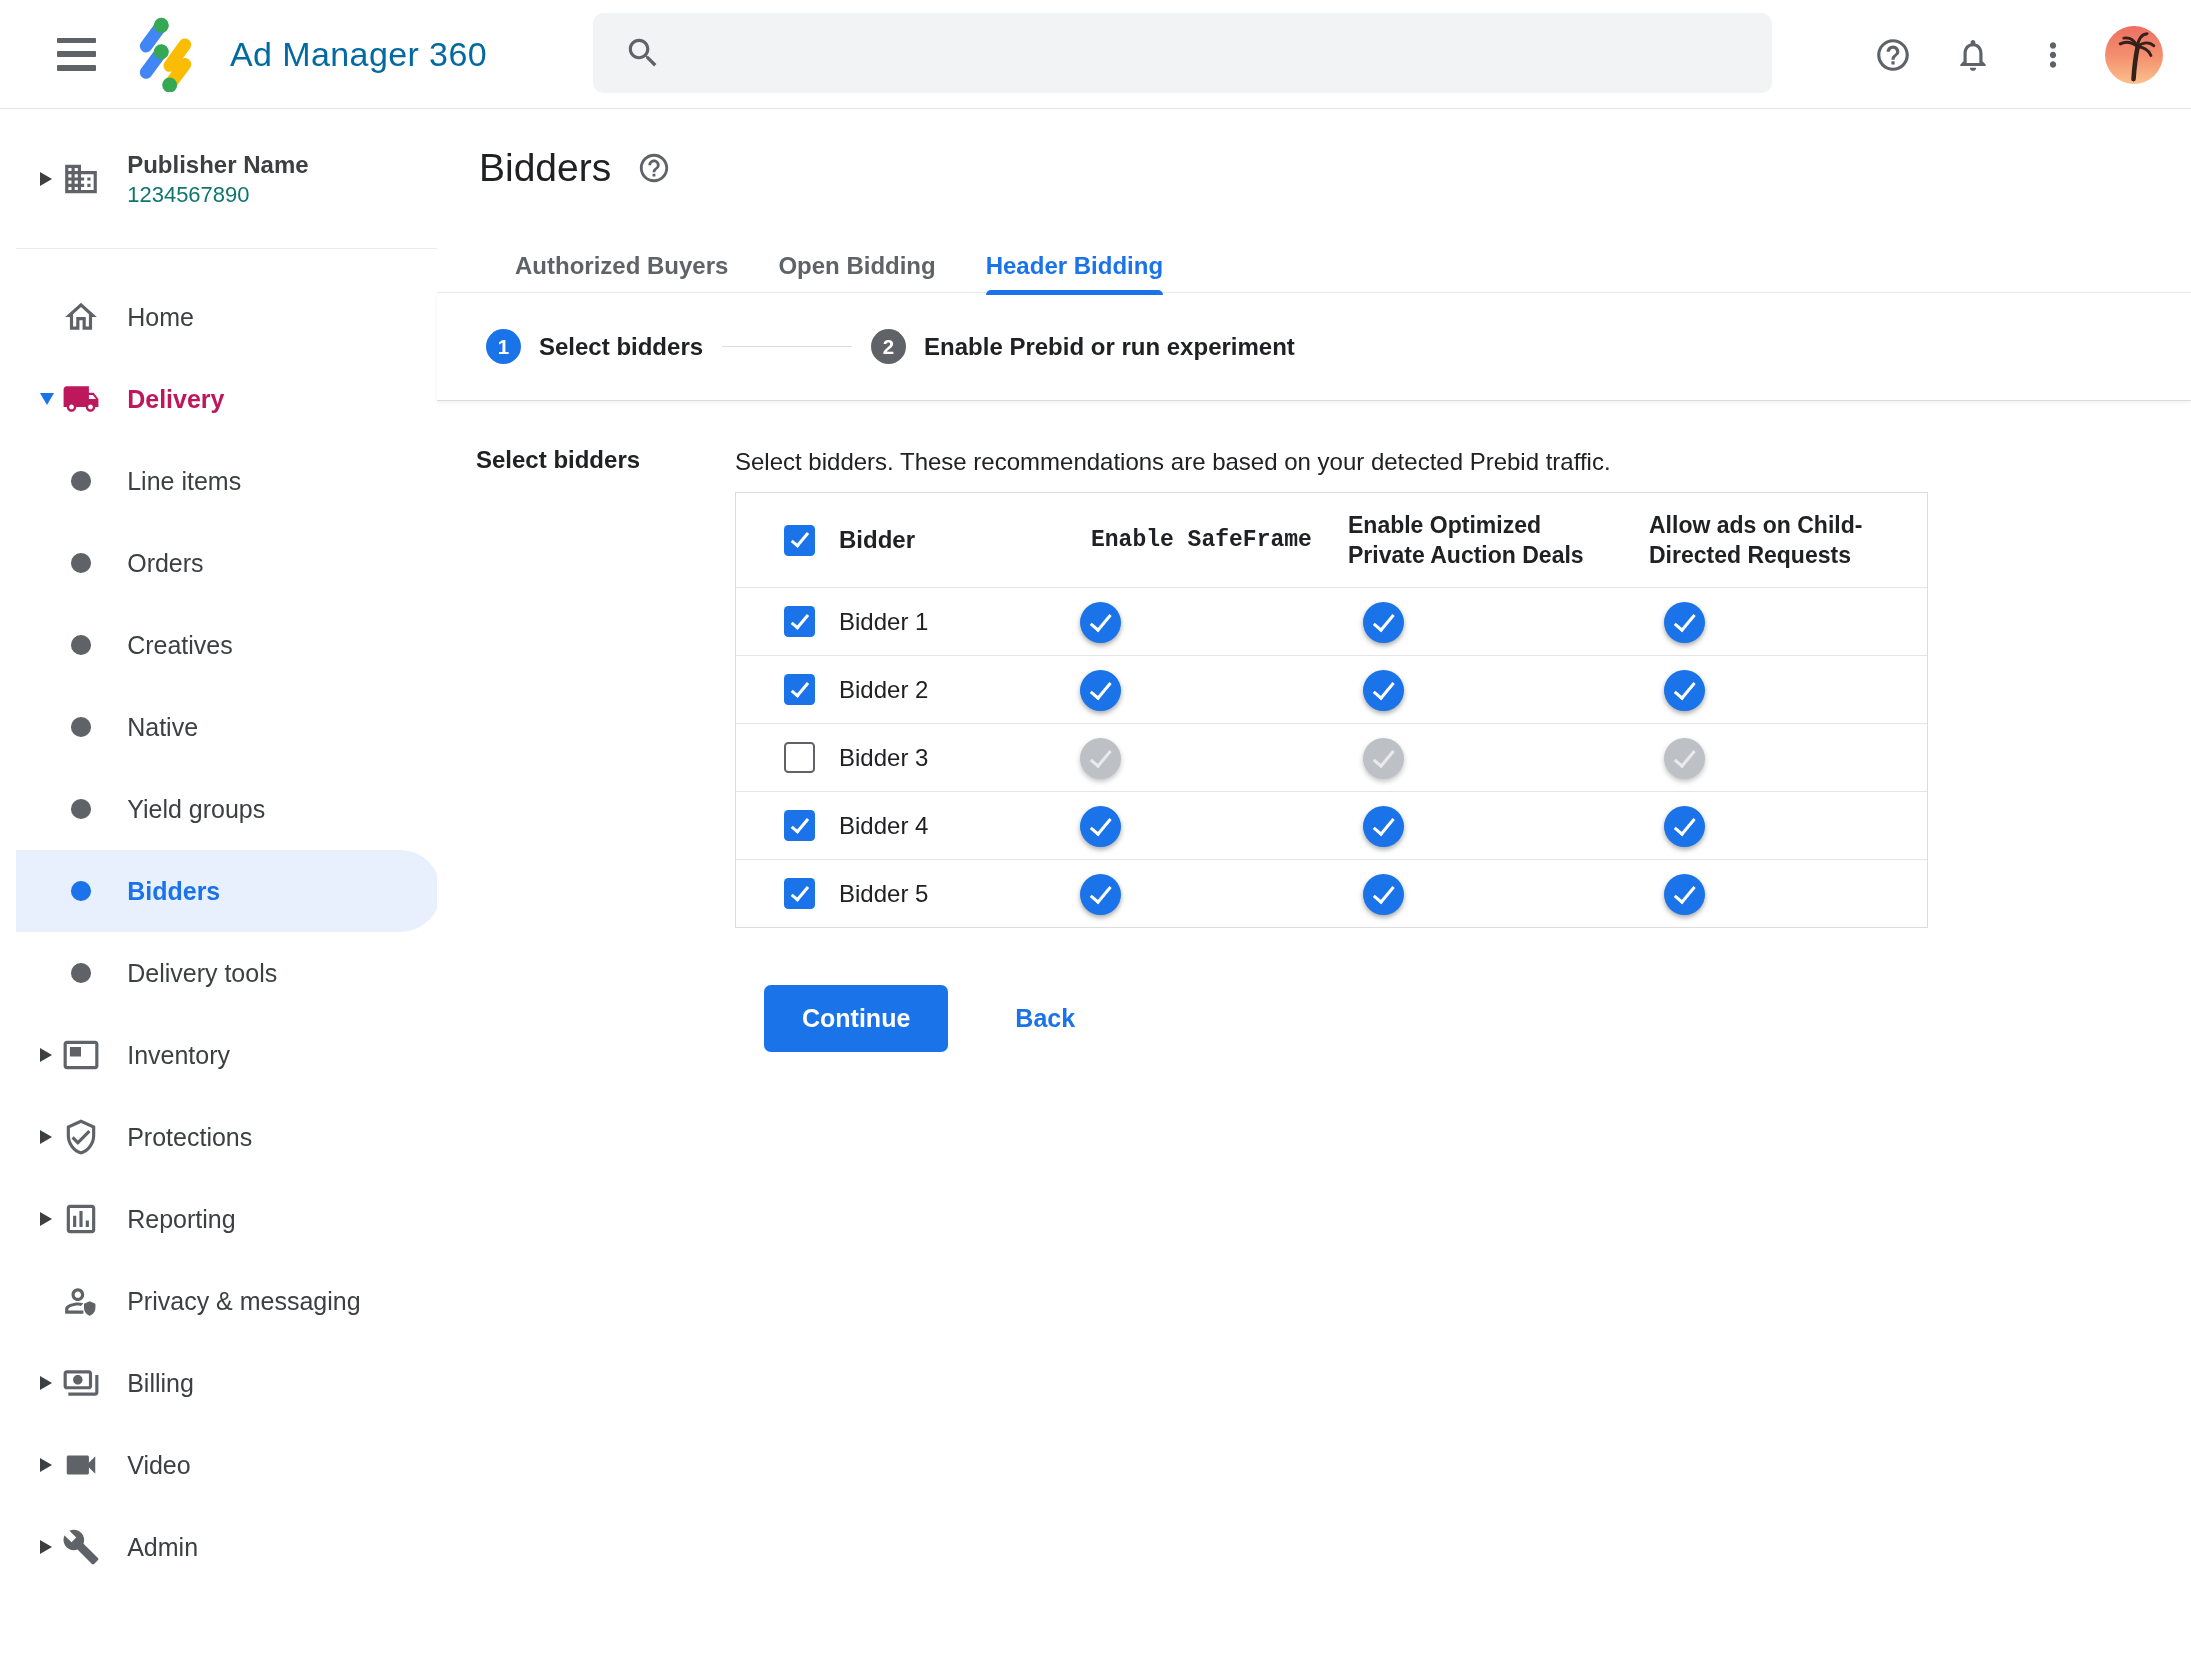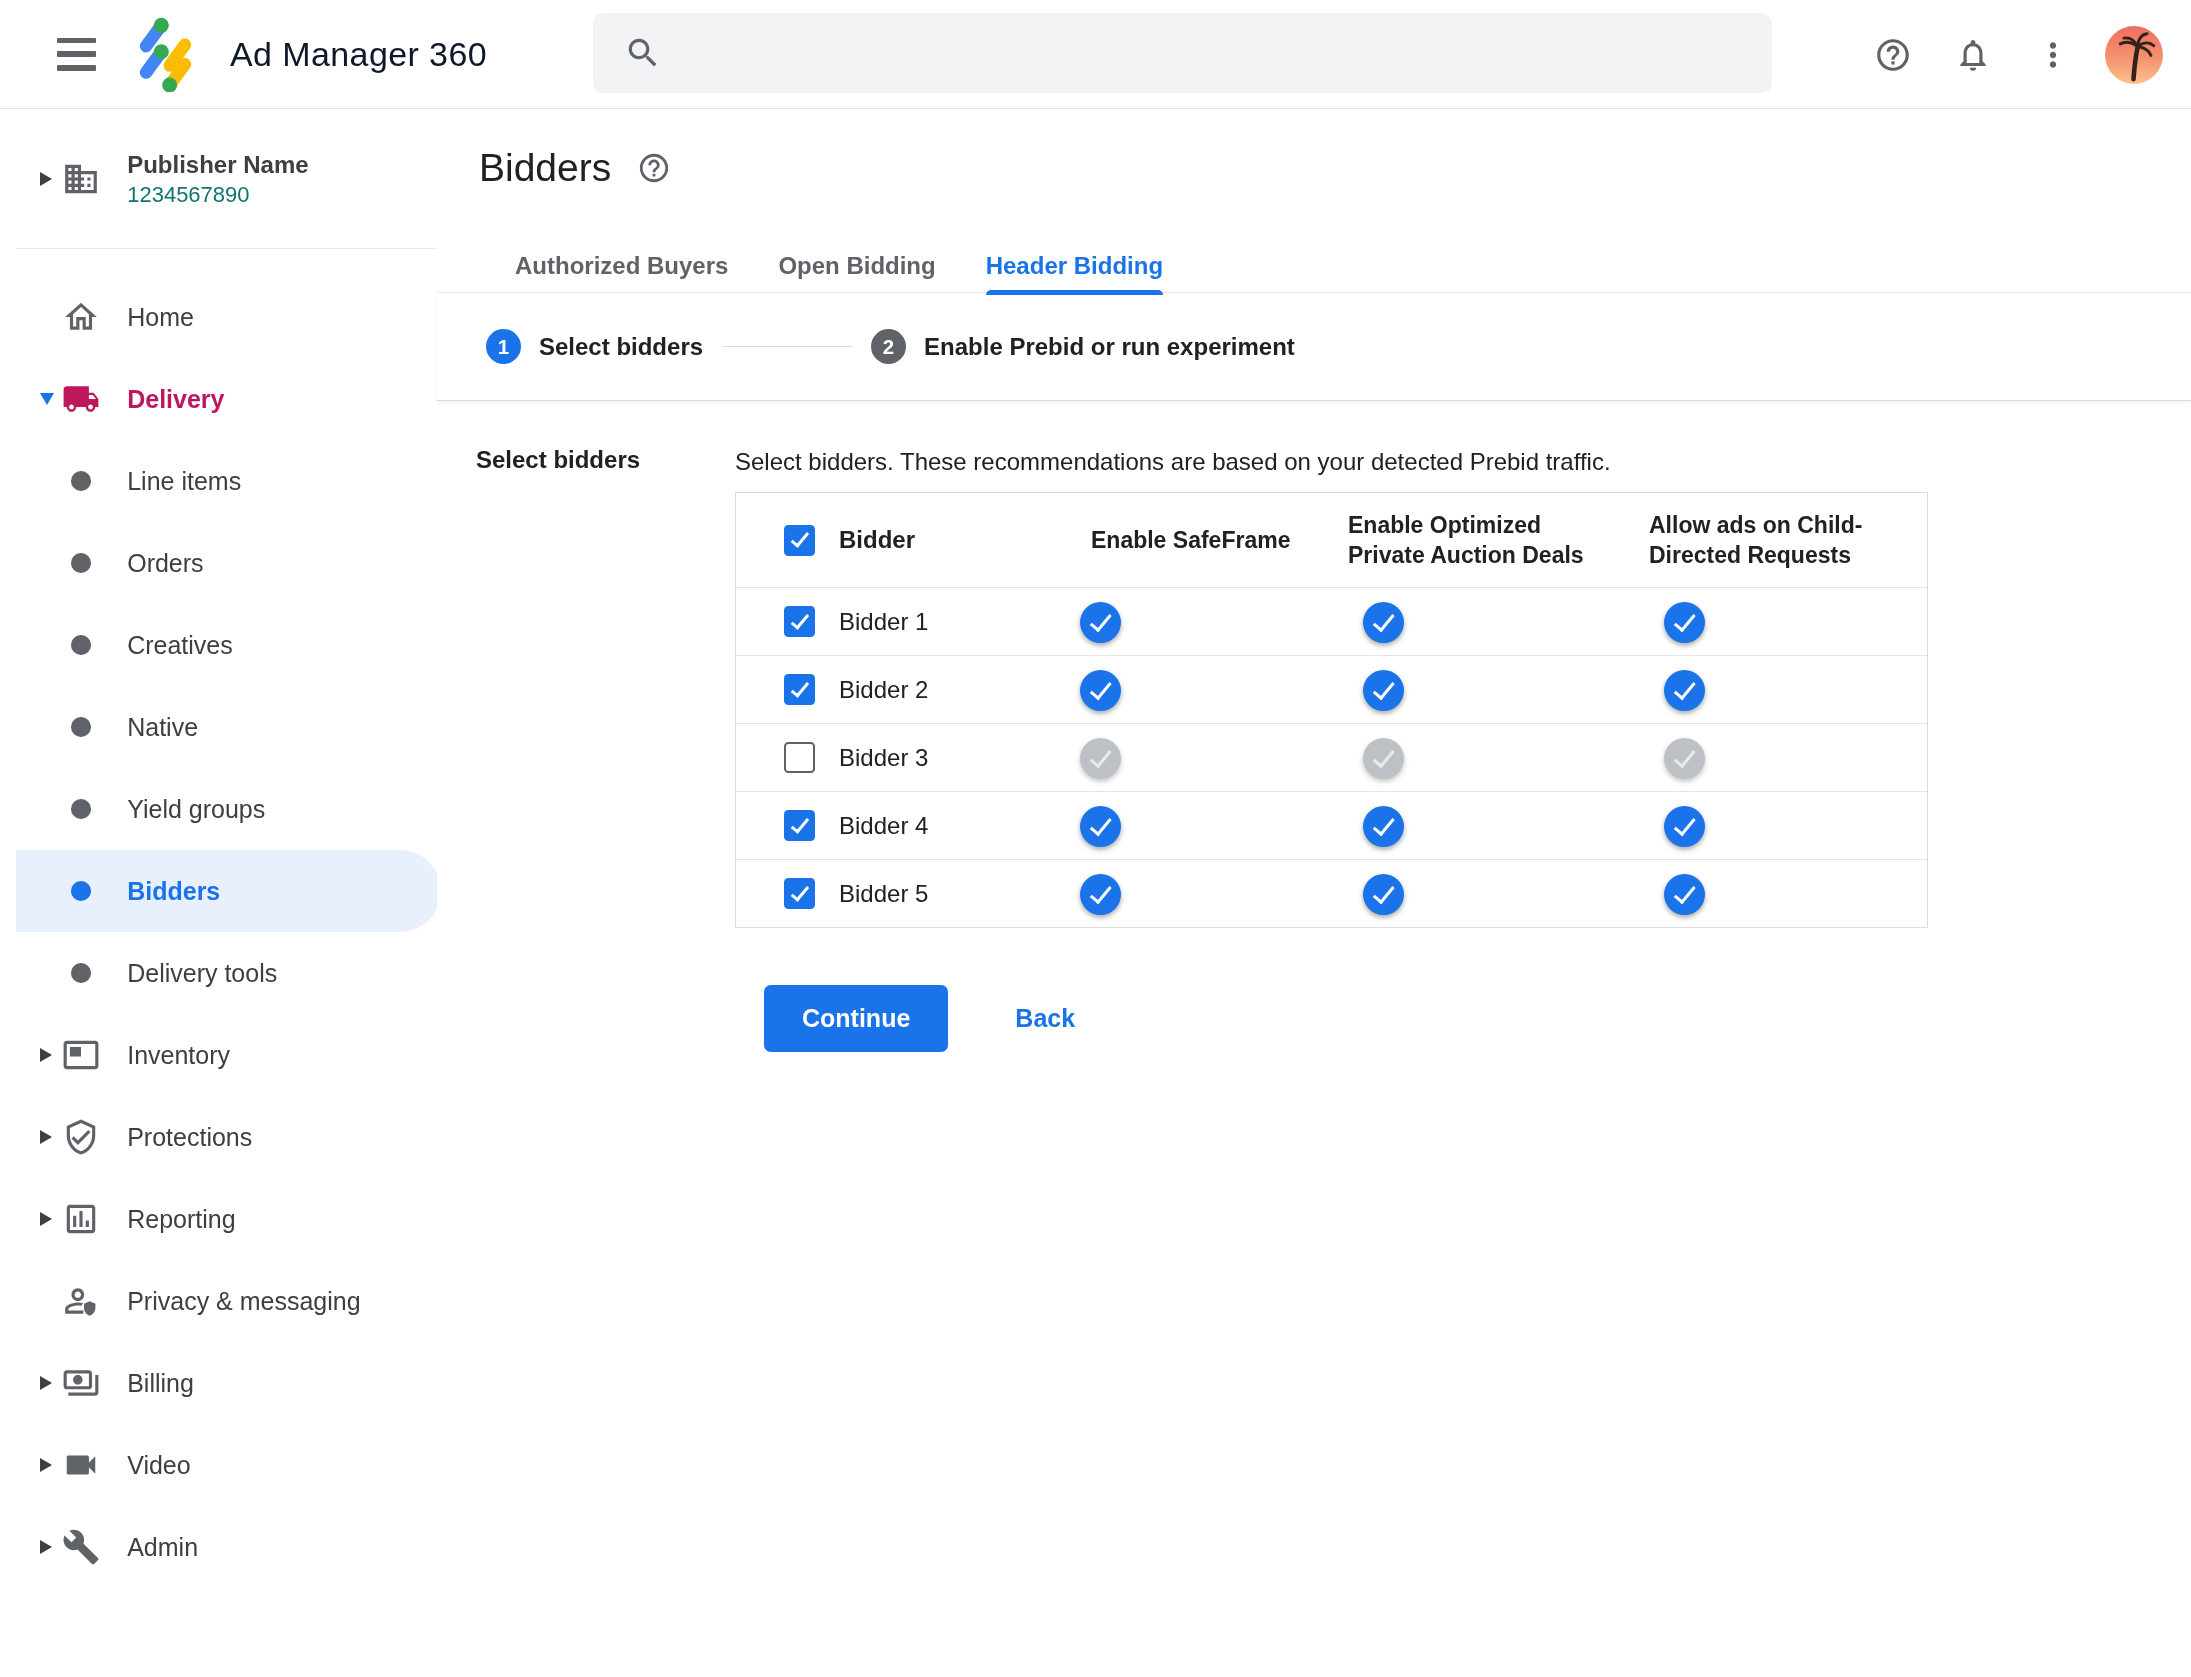--- a/index.html
+++ b/index.html
@@ -6,21 +6,21 @@
   html,body { width:2192px; height:1678px; overflow:hidden; background:#fff;
     font-family:"Liberation Sans","DejaVu Sans",sans-serif; }
 
   
   .app-header { position:absolute; top:0; left:0; width:2192px; height:109px;
     background:#fff; border-bottom:1.7px solid #e2e4e8; display:flex; align-items:center; z-index:10; }
   .hamburger { width:39px; height:33px; margin-left:57px; display:flex; flex-direction:column;
     justify-content:space-between; cursor:pointer; }
   .hamburger span { display:block; height:5.1px; background:#5f6368; border-radius:0.9px; }
   .gam-logo { width:67px; height:75px; margin-left:36px; }
-  .app-title { margin-left:31px; font-size:34px; color:#0f172a; letter-spacing:0.4px; white-space:nowrap; }
+  .app-title { margin-left:31px; font-size:34px; color:#0369a1; letter-spacing:0.4px; white-space:nowrap; }
   .search-bar { position:absolute; left:593px; top:13px; width:1179px; height:80px;
     background:#f1f3f4; border-radius:10.3px; display:flex; align-items:center; }
   .search-bar svg { width:38px; height:38px; margin-left:31px; color:#5f6368; }
   .search-input { flex:1; border:none; outline:none; background:transparent; font-size:26px;
     color:#202124; margin:0 26px; font-family:inherit; }
   .hdr-actions { position:absolute; right:0; top:0; height:109px; display:flex; align-items:center; }
   .hdr-icon-btn { width:80px; height:80px; display:flex; align-items:center; justify-content:center; cursor:pointer; }
   .hdr-icon-btn svg { width:38px; height:38px; color:#5f6368; }
   .avatar { width:58px; height:58px; border-radius:50%; margin:0 29px 0 12px; overflow:hidden;
     background:linear-gradient(180deg,#ee6e63 0%,#f4926f 55%,#fbc18c 100%); cursor:pointer; }
@@ -83,21 +83,21 @@
   .work-main { flex:1; }
   .description { font-size:24px; color:#202124; line-height:31px; }
 
   
   .bidder-table { margin-top:15.4px; width:1193px; border:1.7px solid #dadce0; background:#fff; }
   .t-row { display:flex; align-items:center; height:68px; border-top:1.7px solid #e3e5e8; }
   .t-head { height:94px; border-top:none; }
   .cell-check { width:79px; padding-left:48px; flex:none; display:flex; align-items:center; }
   .cell-name { width:250px; padding-left:24px; flex:none; font-size:24px; color:#202124; }
   .t-head .cell-name { font-weight:700; }
-  .cell-c2 { width:283px; flex:none; display:flex; align-items:center; }
+  .cell-c2 { width:283px; flex:none; display:flex; align-items:center;font-family:Liberation Mono, monospace; }
   .cell-c3 { width:284px; flex:none; display:flex; align-items:center; }
   .cell-c4 { flex:1; display:flex; align-items:center;margin-left:17px; }
   .col-head { font-size:23px; font-weight:700; color:#202124; line-height:30px; max-width:257px; }
   .cell-c2 .col-head { padding-left:26px; max-width:283px; }
 
   .cb { width:31px; height:31px; border-radius:4.3px; flex:none; display:flex; align-items:center;
     justify-content:center; cursor:pointer; }
   .cb.checked { background:#1a73e8; }
   .cb.unchecked { background:#fff; border:2.6px solid #5f6368; }
   .cb .check { width:9.4px; height:18px; border-right:3.4px solid #fff; border-bottom:3.4px solid #fff;

